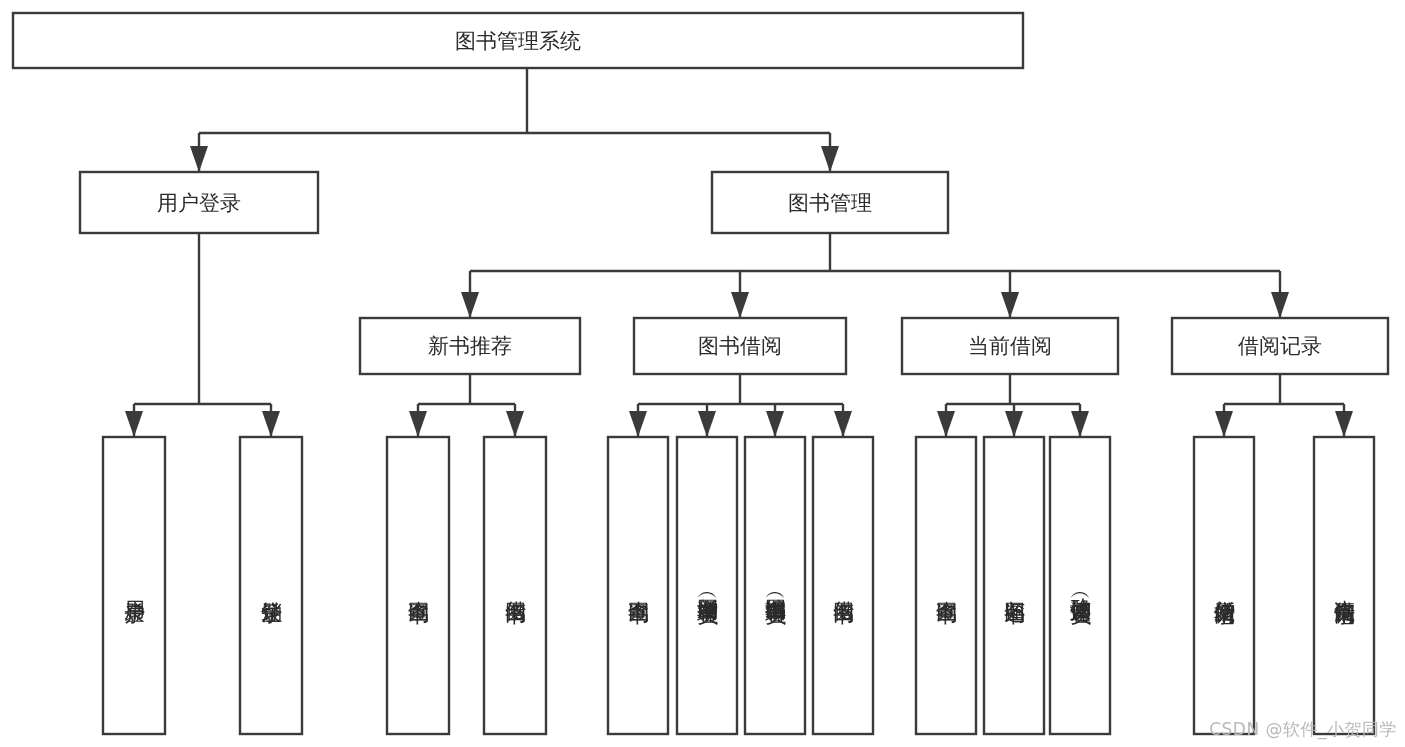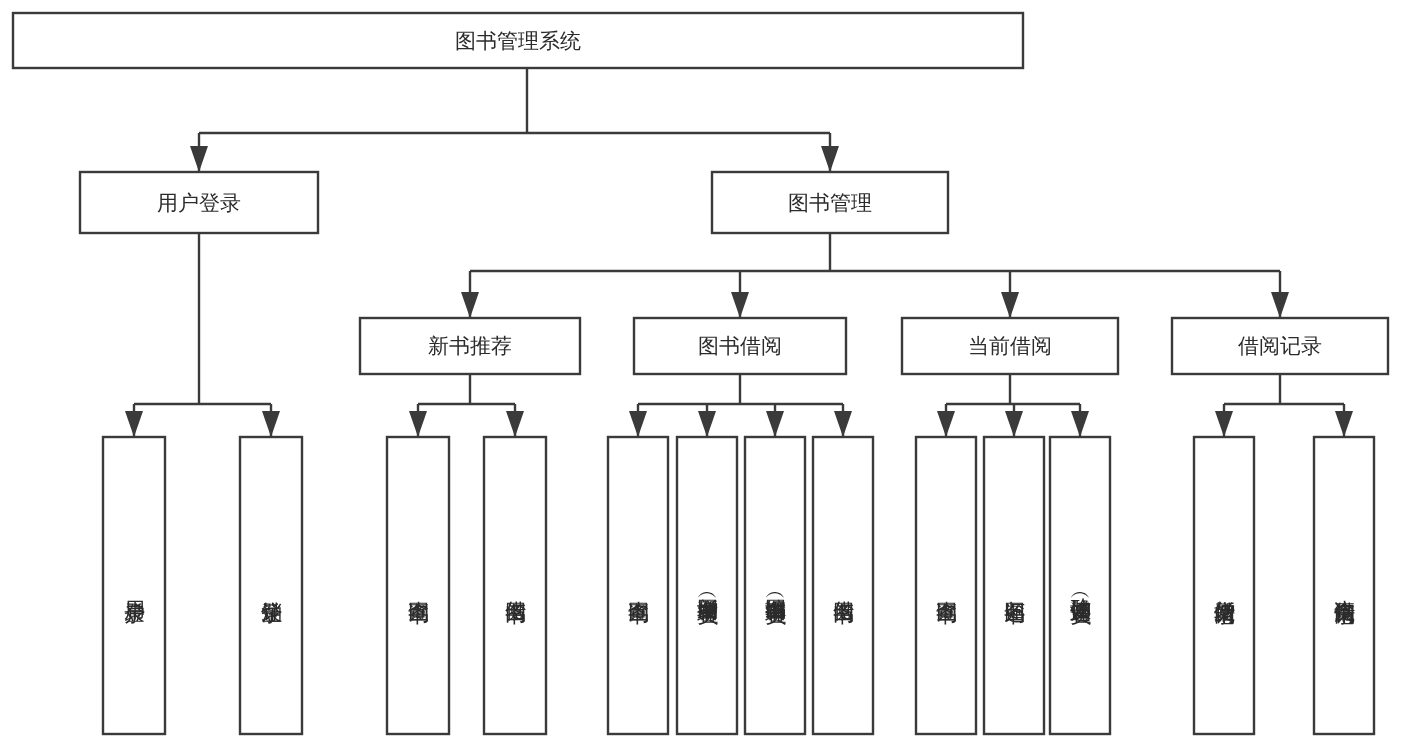--- a/index.html
+++ b/index.html
@@ -205,13 +205,14 @@
         <span class="node-label-v">确认归还（管理员）</span>
       </div>
       <div class="node-label-v-wrap" style="left: 1194px; top: 437px; width: 60px; height: 297px;">
         <span class="node-label-v">新增借阅记录</span>
       </div>
       <div class="node-label-v-wrap" style="left: 1314px; top: 437px; width: 60px; height: 297px;">
         <span class="node-label-v">查询借阅记录</span>
       </div>
     </div>
 
+  <div class="watermark">CSDN @软件_小贺同学</div>
 </div>
 
 </body></html>

